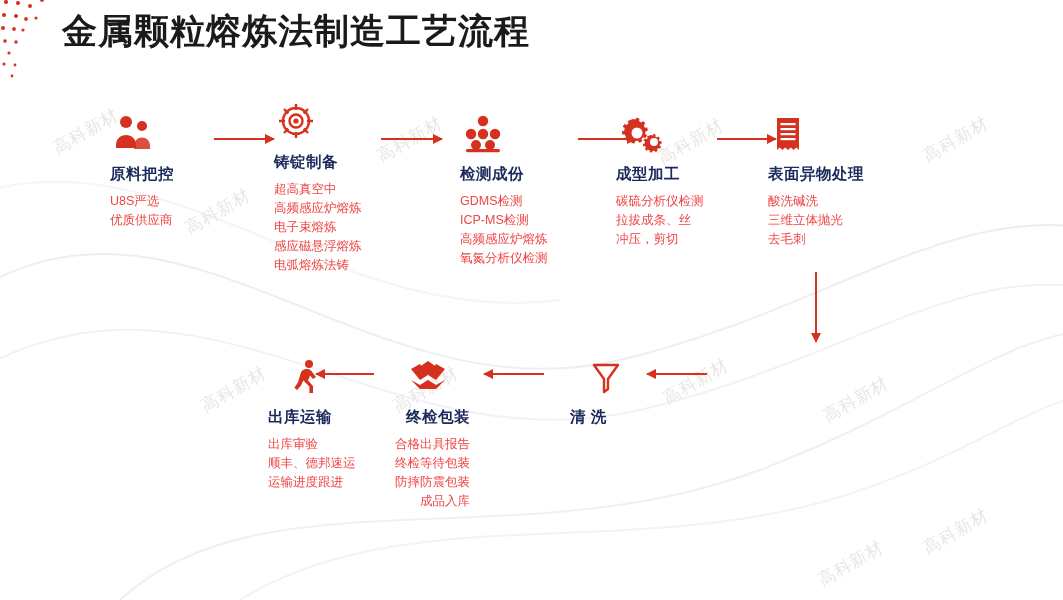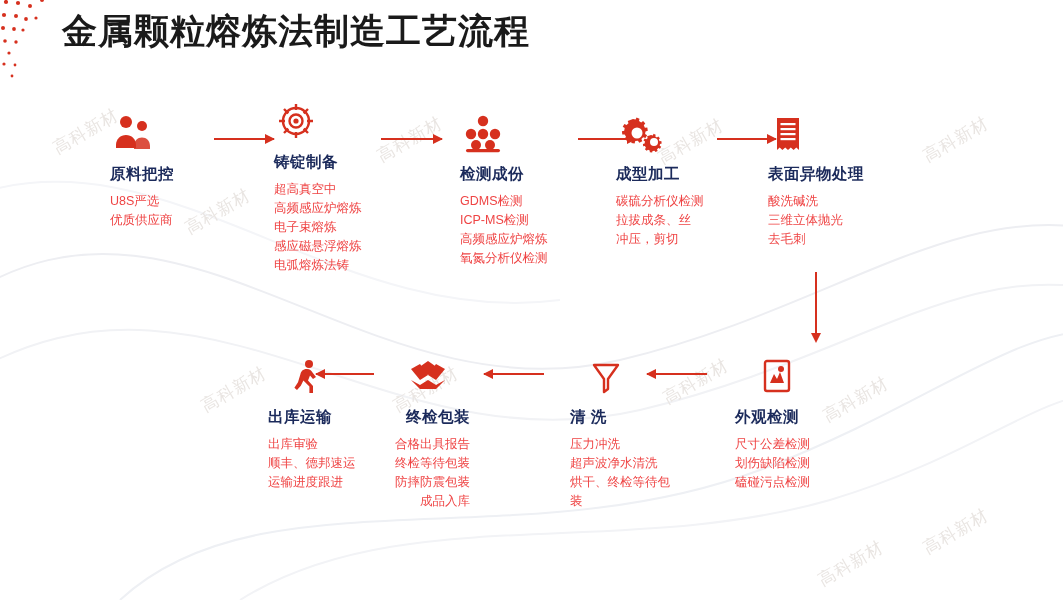--- a/index.html
+++ b/index.html
@@ -296,52 +296,32 @@
     <div class="node-title">表面异物处理</div>
     <div class="node-lines">
       <div>酸洗碱洗</div>
       <div>三维立体抛光</div>
       <div>去毛刺</div>
     </div>
   </div>
 
   <div class="arrow vertical" style="left:815px; top:272px; height:62px;"></div>
 
-  <div class="node" style="left:735px; top:355px;">
-    <div class="icon-wrap">
-      <svg width="40" height="40" viewBox="0 0 40 40" style="margin-left:22px;">
-        <rect x="8" y="4" width="24" height="30" rx="2" fill="none" stroke="#d6301e" stroke-width="2.4"></rect>
-        <path d="M13 26l4-9 3 5 3-7 4 11z" fill="#d6301e"></path>
-        <circle cx="24" cy="12" r="3" fill="#d6301e"></circle>
-      </svg>
-    </div>
-    <div class="node-title">外观检测</div>
-    <div class="node-lines">
-      <div>尺寸公差检测</div>
-      <div>划伤缺陷检测</div>
-      <div>磕碰污点检测</div>
-    </div>
-  </div>
 
   <div class="arrow left-dir" style="left:647px; top:373px; width:60px;"></div>
 
   <div class="node wrap" style="left:570px; top:355px;">
     <div class="icon-wrap">
       <svg width="40" height="40" viewBox="0 0 40 40" style="margin-left:16px;">
         <g fill="none" stroke="#d6301e" stroke-width="2.4" stroke-linejoin="round">
           <path d="M8 8h24L22 22v10l-4 3V22z"></path>
         </g>
       </svg>
     </div>
     <div class="node-title">清   洗</div>
-    <div class="node-lines">
-      <div>压力冲洗</div>
-      <div>超声波净水清洗</div>
-      <div>烘干、终检等待包装</div>
-    </div>
   </div>
 
   <div class="arrow left-dir" style="left:484px; top:373px; width:60px;"></div>
 
   <div class="node" style="left:395px; top:355px;text-align:right;">
     <div class="icon-wrap">
       <svg width="46" height="40" viewBox="0 0 46 40" style="margin-left:10px;">
         <g fill="#d6301e">
           <path d="M23 4l10 7-10 7-10-7z"></path>
           <path d="M6 12l9-5 8 11-8 5z"></path>

